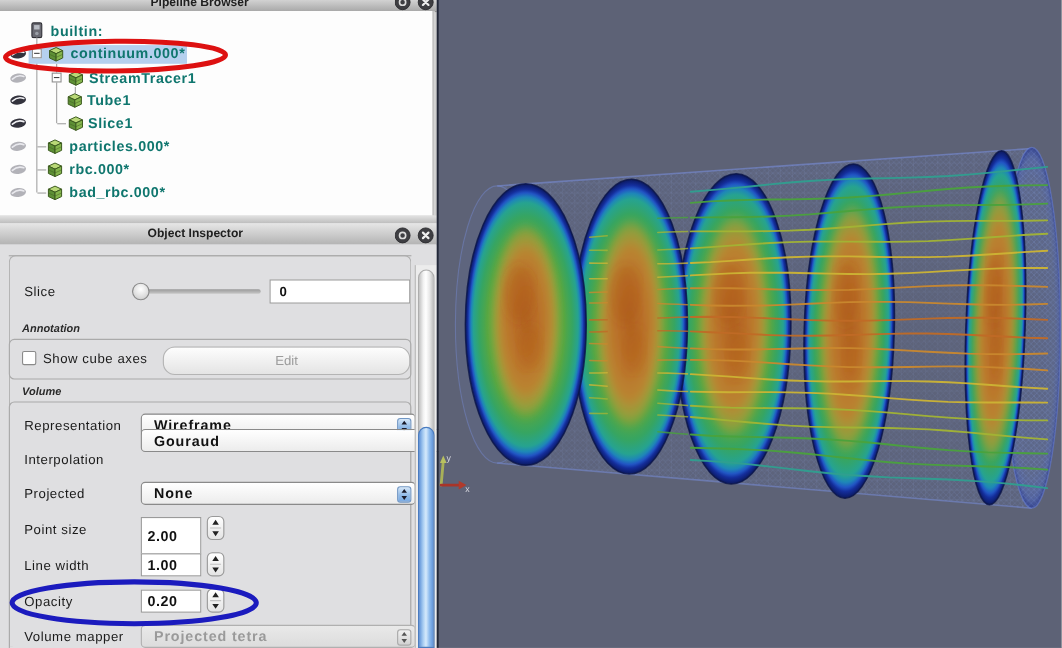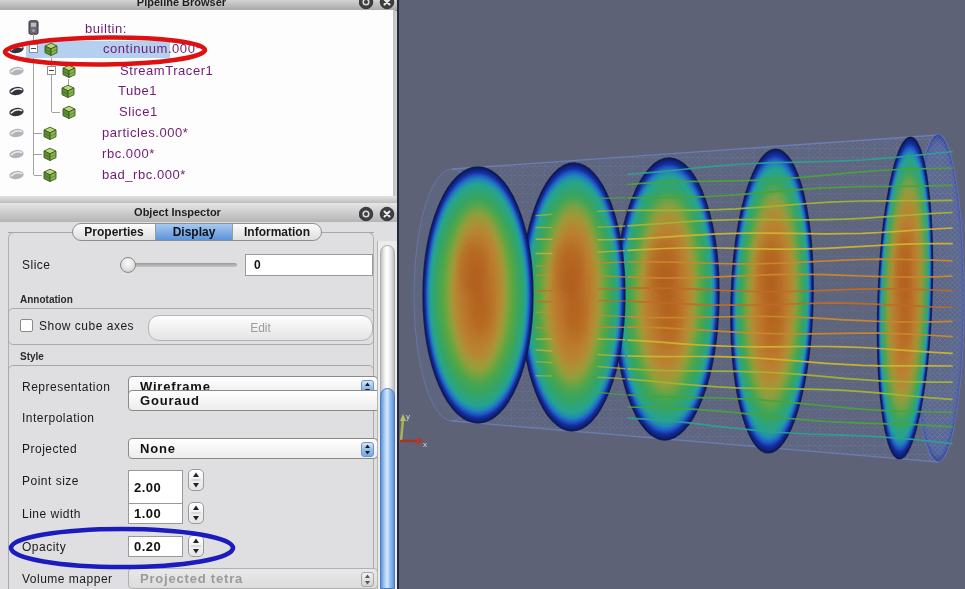--- a/index.html
+++ b/index.html
@@ -1,18 +1,18 @@
 <!DOCTYPE html>
 <html><head><meta charset="utf-8"><style>
 * { margin:0; padding:0; }
 body { width:965px; height:589px; overflow:hidden; font-family:"Liberation Sans",sans-serif; background:#cccccc; }
 #app { position:relative; width:965px; height:589px; }
-.tlabel { position:absolute; font-size:13px; font-weight:normal; color:#701a75; white-space:nowrap; letter-spacing:0.55px;margin-left:39px; }
+.tlabel { position:absolute; font-size:13px; font-weight:bold; color:#0f766e; white-space:nowrap; letter-spacing:0.55px; }
 .lbl { position:absolute; font-size:12px; font-weight:normal; color:#1a1a1a; white-space:nowrap; letter-spacing:0.5px; }
-.sect { position:absolute; font-size:10px; font-weight:bold; color:#2a2a2a; white-space:nowrap; }
+.sect { position:absolute; font-size:10px; font-weight:bold; color:#2a2a2a; white-space:nowrap;font-style:italic; }
 .gbox { position:absolute; border:1px solid #aaaaaa; border-radius:5px; box-sizing:border-box; }
 .tbar { position:absolute; left:0; width:397px; background:linear-gradient(#e6e6e6,#b4b4b4); border-bottom:1px solid #8e8e8e; }
 .ttext { position:absolute; width:100%; text-align:center; font-size:11px; font-weight:bold; color:#1f1f1f; }
 </style></head>
 <body>
 <div id="app">
 
 <div style="position:absolute;left:0;top:0;width:397px;height:203px;background:#cfcfcf">
   <div class="tbar" style="top:0;height:10px;background:linear-gradient(#d2d2d2,#a9a9a9)">
     <div class="ttext" style="top:-4px;left:-17px">Pipeline Browser</div>
@@ -151,40 +151,35 @@
 <circle cx="7" cy="8" r="2.8" fill="none" stroke="#dcdcdc" stroke-width="1.5"></circle>
 <circle cx="28" cy="8" r="6.8" fill="#3e3e42" stroke="#2a2a2e" stroke-width="0.8"></circle>
 <path d="M25.5 5.5 L30.5 10.5 M30.5 5.5 L25.5 10.5" stroke="#eeeeee" stroke-width="2" stroke-linecap="round"></path>
 </svg>
   </div>
   <div style="position:absolute;left:0;top:19px;width:397px;height:367px;background:#dfdfe1">
 
     <div style="position:absolute;left:8px;top:10px;width:366px;height:356px;border:1px solid #b0b0b0;border-bottom:none;border-radius:6px 6px 0 0;box-sizing:border-box"></div>
     <div style="position:absolute;left:8px;top:10px;width:366px;height:1px;background:#a8a8a8"></div>
 
-    <div style="position:absolute;left:72px;top:1px;width:250px;height:18px;border:1px solid #8e8e8e;border-radius:9px;background:linear-gradient(#fcfcfc,#dedede);box-sizing:border-box;overflow:hidden;display:flex">
-      <div style="width:83px;height:100%;display:flex;align-items:center;justify-content:center;font-size:12px;font-weight:bold;color:#1a1a1a;border-right:1px solid #9a9a9a;box-sizing:border-box">Properties</div>
-      <div style="width:77px;height:100%;display:flex;align-items:center;justify-content:center;font-size:12px;font-weight:bold;color:#10101a;background:linear-gradient(#a6c9f0,#5d94da);border-right:1px solid #9a9a9a;box-sizing:border-box">Display</div>
-      <div style="flex:1;height:100%;display:flex;align-items:center;justify-content:center;font-size:12px;font-weight:bold;color:#1a1a1a">Information</div>
-    </div>
   </div>
 
   <div style="position:absolute;left:0;top:-203px;width:397px;height:792px">
     <div class="lbl" style="left:22px;top:258px">Slice</div>
 <div style="position:absolute;left:120px;top:263px;width:117px;height:4px;background:linear-gradient(#9a9a9a,#c6c6c6);border-radius:2px"></div>
 <div style="position:absolute;left:120px;top:257px;width:16px;height:16px;border-radius:50%;background:radial-gradient(circle at 50% 35%,#ffffff,#d8d8d8 70%,#bdbdbd);border:1px solid #8a8a8a;box-sizing:border-box"></div>
 <div style="position:absolute;left:245px;top:254px;width:128px;height:22px;background:#fff;border:1px solid #9a9a9a;box-sizing:border-box">
           <div style="position:absolute;left:8px;top:0;height:100%;display:flex;align-items:center;font-size:12px;font-weight:bold;color:#111">0</div>
         </div>
 <div class="sect" style="left:20px;top:294px">Annotation</div>
 <div class="gbox" style="left:8px;top:308px;width:366px;height:37px"></div>
 <div style="position:absolute;left:20px;top:319px;width:13px;height:13px;background:#fff;border:1px solid #8a8a8a;border-radius:2px;box-sizing:border-box"></div>
 <div class="lbl" style="left:39px;top:319px">Show cube axes</div>
 <div style="position:absolute;left:148px;top:315px;width:225px;height:26px;border-radius:11px;background:linear-gradient(#fdfdfd,#e4e4e4);border:1px solid #b4b4b4;box-sizing:border-box;display:flex;align-items:center;justify-content:center;font-size:12px;font-weight:normal;color:#9c9c9c">Edit</div>
-<div class="sect" style="left:20px;top:351px">Style</div>
+<div class="sect" style="left:20px;top:351px">Volume</div>
 <div class="gbox" style="left:8px;top:365px;width:366px;height:240px"></div>
 <div class="lbl" style="left:22px;top:380px">Representation</div>
 <div style="position:absolute;left:128px;top:376px;width:250px;height:21px;background:linear-gradient(#ffffff,#ececec);border:1px solid #8a8a8a;border-radius:4px;box-sizing:border-box">
 <div style="position:absolute;left:11px;top:0;height:100%;display:flex;align-items:center;font-size:13px;font-weight:bold;letter-spacing:0.8px;color:#111">Wireframe</div>
           <div style="position:absolute;right:3px;top:3px;width:13px;height:15px;background:linear-gradient(#d4e6f8,#92bbe8 55%,#7aaae2);border:1px solid #7096c4;border-radius:3px;box-sizing:border-box">
 <svg width="11" height="13" viewBox="0 0 11 13" style="position:absolute;left:0;top:0">
               <path d="M5.5 1.5 L8 5 L3 5 Z M5.5 11.5 L8 8 L3 8 Z" fill="#1a1a2a"></path>
             </svg>
           </div>
         </div>

